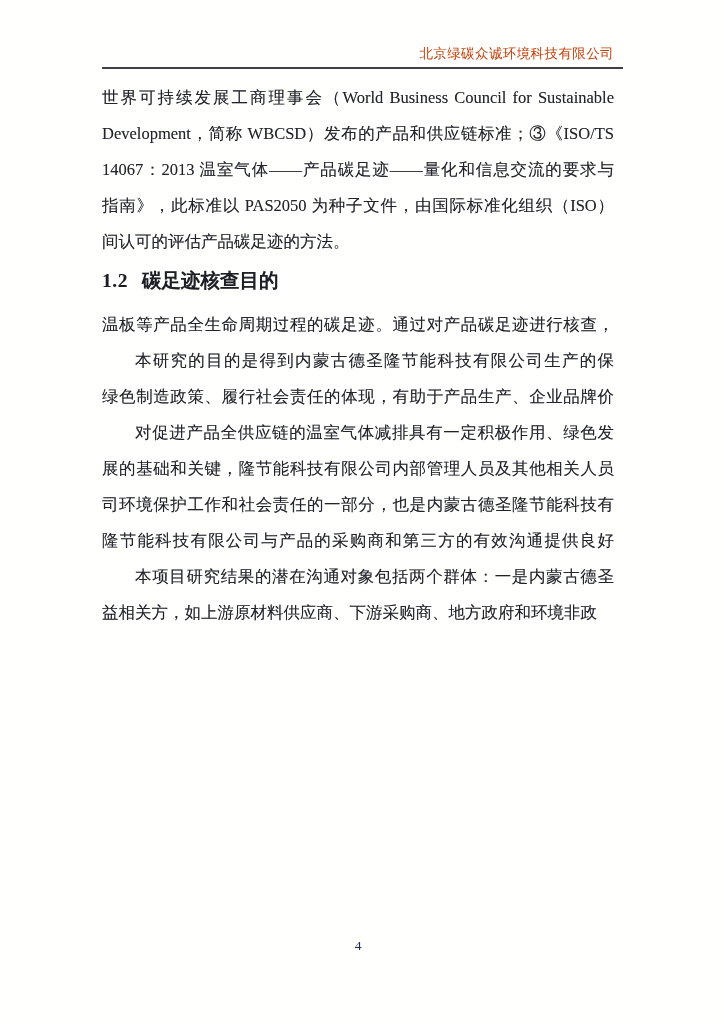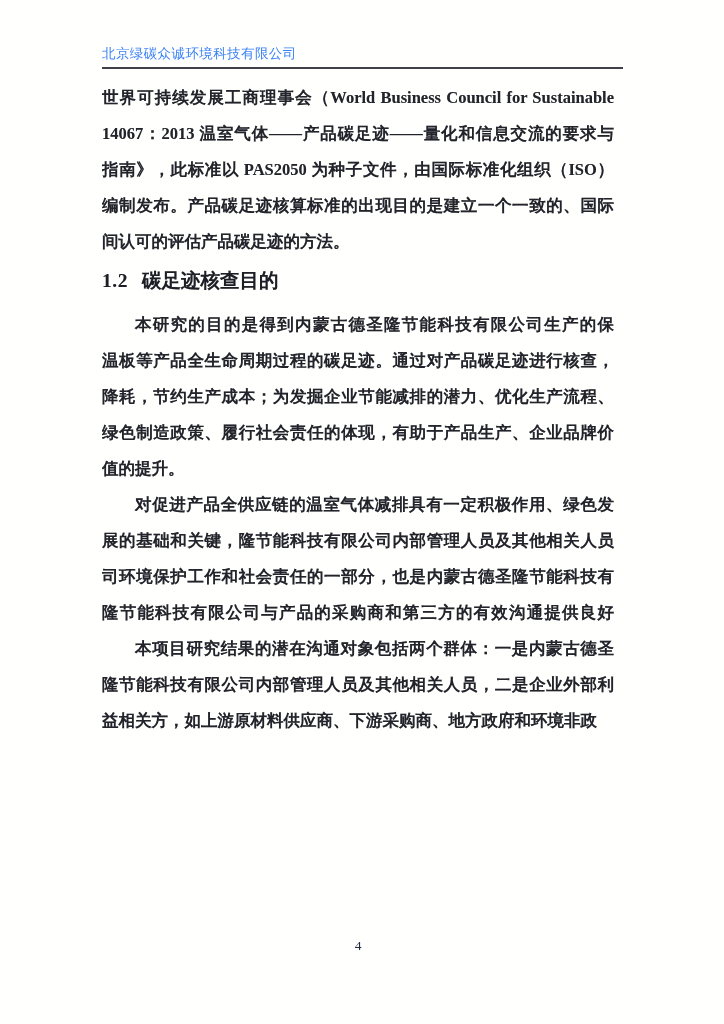--- a/index.html
+++ b/index.html
@@ -10,25 +10,25 @@
     background: #fffffe;
     overflow: hidden;
     font-family: "Liberation Serif", "DejaVu Serif", serif;
   }
   .page-header {
     position: absolute;
     left: 102px;
     top: 45px;
     width: 512px;
     display: flex;
-    justify-content: flex-start;
+    justify-content: flex-end;
     align-items: baseline;
     font-size: 13.5px;
     letter-spacing: 0.4px;
-    color: #3b82f6;
+    color: #c2410c;
     white-space: nowrap;
   }
   .header-rule {
     position: absolute;
     left: 102px;
     top: 67px;
     width: 521px;
     height: 0;
     border-top: 2px solid #3f4048;
   }
@@ -40,21 +40,20 @@
     font-size: 16.5px;
     color: #23242b;
     text-shadow: 0 0 0.6px rgba(35, 36, 43, 0.35);
   }
   .line {
     line-height: 36px;
     height: 36px;
     overflow: hidden;
     text-align: justify;
     text-align-last: left;
-    font-weight: bold;
   }
   .line.fill { text-align-last: justify; }
   .line.indent { text-indent: 33px; }
   .heading {
     line-height: 36px;
     height: 36px;
     margin: 3px 0 8px 0;
     font-weight: bold;
     font-size: 19.5px;
     color: #1e1f26;
@@ -78,36 +77,33 @@
 <div class="page">
 
   <div class="page-header">
     <span>北京绿碳众诚环境科技有限公司</span>
   </div>
 
   <div class="header-rule"></div>
 
   <div class="doc-body">
       <div class="line fill">世界可持续发展工商理事会（World Business Council for Sustainable</div>
+      <div class="line fill">Development，简称 WBCSD）发布的产品和供应链标准；③《ISO/TS</div>
       <div class="line fill">14067：2013 温室气体——产品碳足迹——量化和信息交流的要求与</div>
       <div class="line fill">指南》，此标准以 PAS2050 为种子文件，由国际标准化组织（ISO）</div>
-      <div class="line fill">编制发布。产品碳足迹核算标准的出现目的是建立一个一致的、国际</div>
       <div class="line">间认可的评估产品碳足迹的方法。</div>
       <div class="heading"><span class="heading-num">1.2</span><span>碳足迹核查目的</span></div>
+      <div class="line fill">温板等产品全生命周期过程的碳足迹。通过对产品碳足迹进行核查，</div>
       <div class="line fill indent">本研究的目的是得到内蒙古德圣隆节能科技有限公司生产的保</div>
-      <div class="line fill">温板等产品全生命周期过程的碳足迹。通过对产品碳足迹进行核查，</div>
-      <div class="line fill">降耗，节约生产成本；为发掘企业节能减排的潜力、优化生产流程、</div>
       <div class="line fill">绿色制造政策、履行社会责任的体现，有助于产品生产、企业品牌价</div>
-      <div class="line">值的提升。</div>
       <div class="line fill indent">对促进产品全供应链的温室气体减排具有一定积极作用、绿色发</div>
       <div class="line fill">展的基础和关键，隆节能科技有限公司内部管理人员及其他相关人员</div>
       <div class="line fill">司环境保护工作和社会责任的一部分，也是内蒙古德圣隆节能科技有</div>
       <div class="line fill">隆节能科技有限公司与产品的采购商和第三方的有效沟通提供良好</div>
       <div class="line fill indent">本项目研究结果的潜在沟通对象包括两个群体：一是内蒙古德圣</div>
-      <div class="line fill">隆节能科技有限公司内部管理人员及其他相关人员，二是企业外部利</div>
       <div class="line">益相关方，如上游原材料供应商、下游采购商、地方政府和环境非政</div>
     </div>
 
   <div class="page-footer">
     <span>4</span>
   </div>
 
 </div>
 
 </body></html>

